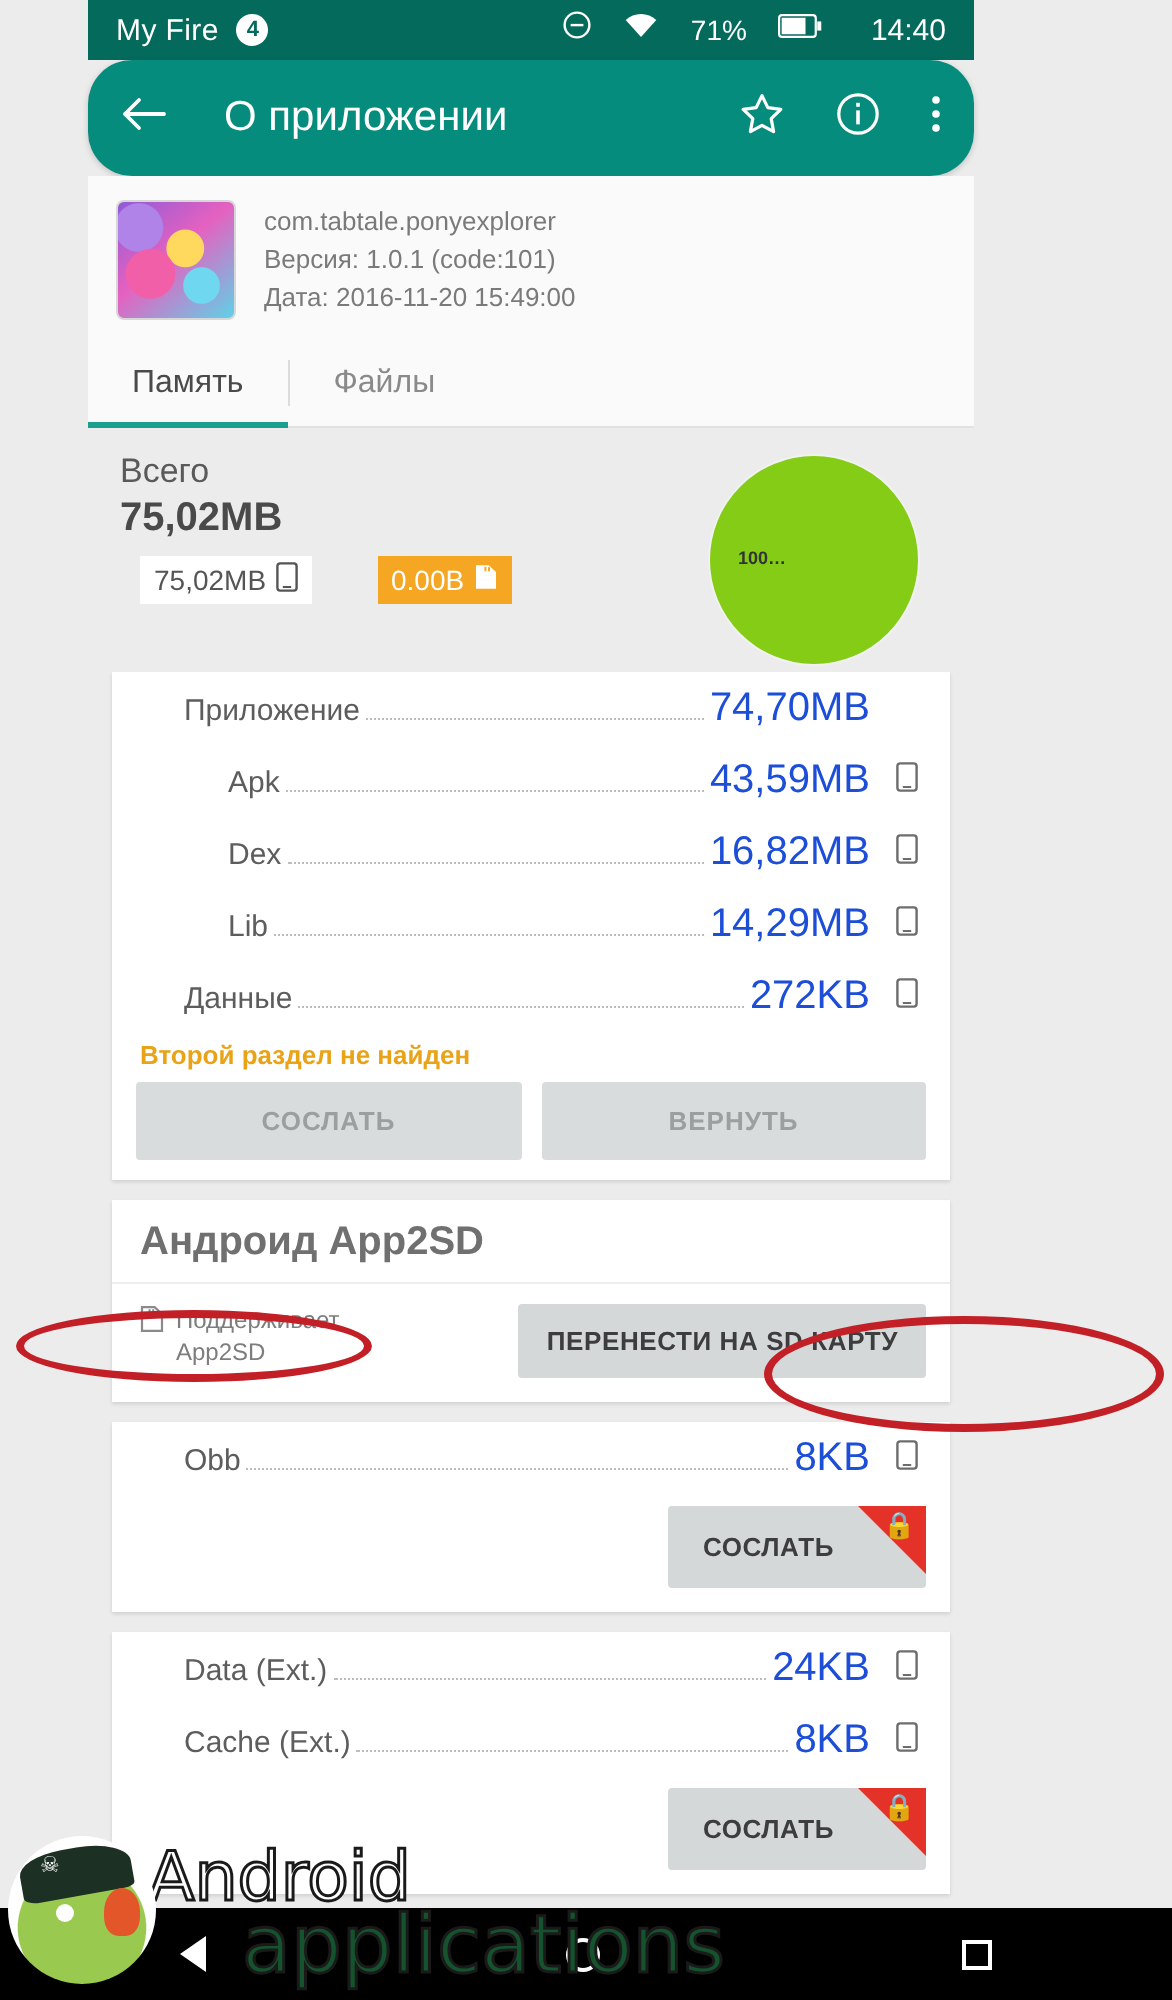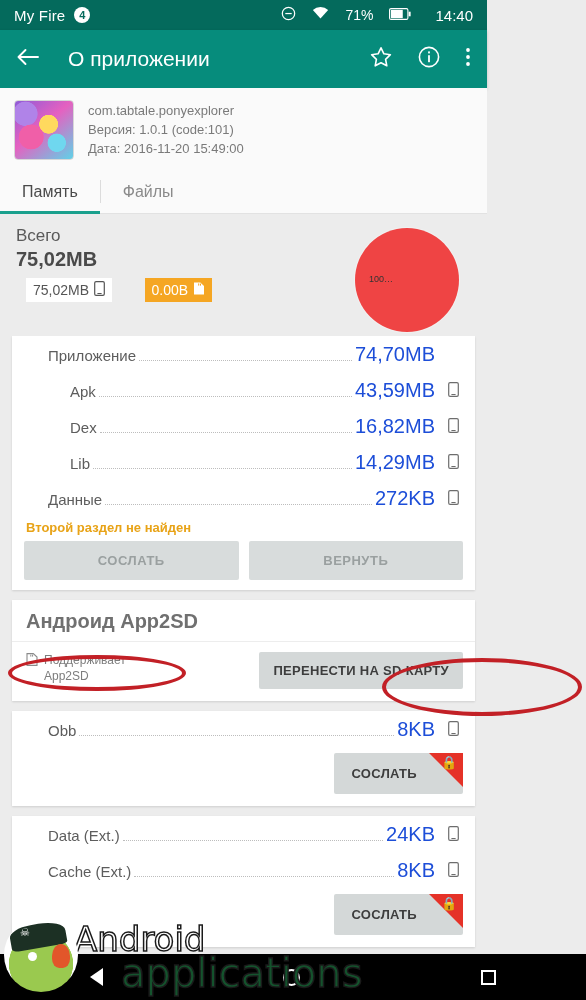--- a/index.html
+++ b/index.html
@@ -2,21 +2,21 @@
 <html><head>
 <meta charset="utf-8">
 <style>
   * { box-sizing: border-box; margin: 0; padding: 0; }
   html, body {
     width: 586px; height: 1000px;
     font-family: "Liberation Sans", sans-serif;
     background: #ececec;
     overflow: hidden;
   }
-  .screen { position: relative; width: 487px; height: 1000px; background: #ececec; }
+  .screen { position: relative; width: 487px; height: 1000px; background: #ececec; padding-left: 44px; }
 
   
   .statusbar {
     height: 30px; background: #046A5C;
     display: flex; align-items: center;
     padding: 0 14px; color: #fff;
   }
   .sb-title { font-size: 15px; letter-spacing: .2px; }
   .sb-badge {
     width: 16px; height: 16px; border-radius: 50%;
@@ -28,20 +28,21 @@
   .sb-right { margin-left: auto; display: flex; align-items: center; gap: 16px; }
   .sb-pct { font-size: 14px; }
   .sb-time { font-size: 15px; margin-left: 8px; }
 
   
   .appbar {
     height: 58px; background: #068C7C;
     display: flex; align-items: center;
     padding: 0 16px; color: #fff;
     box-shadow: 0 1px 3px rgba(0,0,0,.18);
+    border-radius: 22px;
   }
   .appbar-title { font-size: 21px; margin-left: 28px; font-weight: 400; }
   .appbar-actions { margin-left: auto; display: flex; align-items: center; gap: 24px; }
 
   
   .apphead { background: #fafafa; display: flex; padding: 12px 14px 10px 14px; }
   .app-icon {
     width: 60px; height: 60px; border-radius: 4px; flex: 0 0 60px;
     background:
       radial-gradient(circle at 28% 62%, #f05fa8 0 22%, transparent 23%),
@@ -74,21 +75,21 @@
   .sum-total { font-size: 20px; font-weight: bold; color: #4a4a4a; margin-top: 2px; }
   .chip {
     display: inline-flex; align-items: center; gap: 5px;
     font-size: 14px; padding: 3px 7px; margin-top: 7px;
   }
   .chip-internal { background: #ffffff; color: #555; margin-left: 10px; }
   .chip-sd { background: #f5a623; color: #ffffff; margin-left: 28px; margin-top: 4px; }
   .pie {
     position: absolute; right: 28px; top: 14px;
     width: 104px; height: 104px; border-radius: 50%;
-    background: #ef4444; box-shadow: 0 0 0 1px #f1f1f1;
+    background: #84cc16; box-shadow: 0 0 0 1px #f1f1f1; font-weight: bold;
   }
   .pie-label { position: absolute; left: 14px; top: 46px; font-size: 9px; color: #333; }
 
   
   .card { background: #ffffff; margin: 0 12px 10px 12px; box-shadow: 0 1px 2px rgba(0,0,0,.12); }
   .row { display: flex; align-items: baseline; padding: 7px 12px 6px 12px; margin-left: 24px; }
   .row .name { font-size: 15px; color: #5d5d5d; white-space: nowrap; }
   .row.indent .name { margin-left: 22px; }
   .leader { flex: 1; border-bottom: 1px dotted #bdbdbd; margin: 0 3px 4px 3px; }
   .row .val { font-size: 20px; color: #1d4ed8; white-space: nowrap; }

